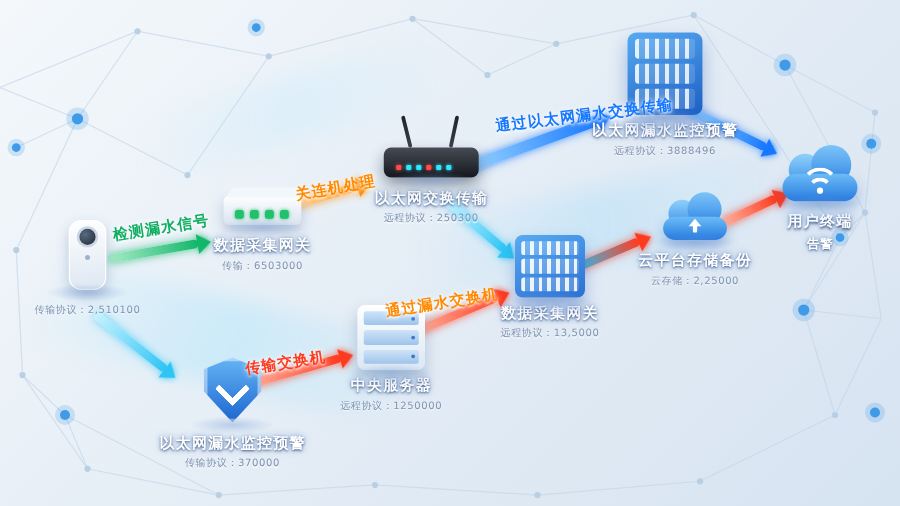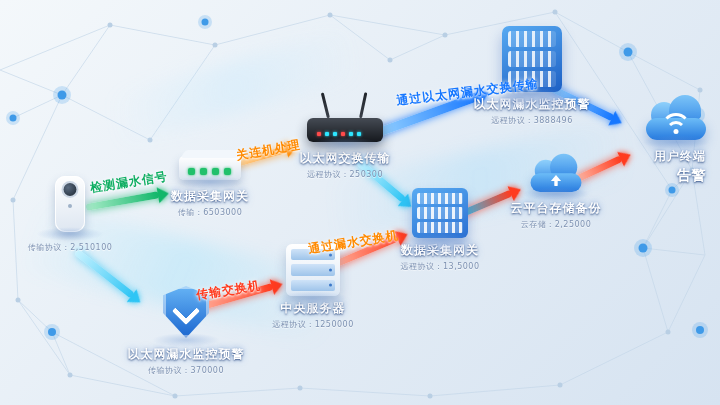--- a/index.html
+++ b/index.html
@@ -24,26 +24,26 @@
     background:radial-gradient(ellipse at center,rgba(110,150,210,.38),rgba(110,150,210,0) 70%);}
   .nlabel{font-size:12px;font-weight:bold;color:#ffffff;letter-spacing:1px;white-space:nowrap;
     text-shadow:0 1px 2px rgba(25,55,110,.8),0 0 6px rgba(70,120,200,.55);}
   .nsub{font-size:8px;color:#7e92b2;margin-top:2px;letter-spacing:.5px;white-space:nowrap;
     text-shadow:0 1px 1px rgba(255,255,255,.85);}
 
   #node-sensor{left:18px;top:176px;width:104px;}
   #node-gateway{left:152px;top:156px;width:116px;}
   #node-eth-switch{left:282px;top:92px;width:126px;}
   #node-monitor{left:462px;top:26px;width:140px;}
-  #node-terminal{left:606px;top:98px;width:100px;text-align:right;}
+  #node-terminal{left:606px;top:119px;width:100px;}
   #node-cloud{left:498px;top:150px;width:116px;}
   #node-crouter{left:386px;top:188px;width:108px;}
   #node-cserver{left:258px;top:244px;width:110px;}
   #node-shield{left:116px;top:286px;width:140px;}
-  #node-terminal .nsub{color:#fff;font-size:14px;font-weight:bold;
+  #node-terminal .nsub{color:#fff;font-size:10px;font-weight:bold;
     text-shadow:0 1px 2px rgba(25,55,110,.8),0 0 6px rgba(70,120,200,.55);}
 
   
   .sensor{width:30px;height:56px;border-radius:10px;position:relative;
     background:linear-gradient(175deg,#ffffff,#dde6f1);
     box-shadow:inset 0 0 0 1px rgba(255,255,255,.9),0 5px 10px rgba(70,100,150,.3);}
   .sensor .lens{position:absolute;top:7px;left:50%;transform:translateX(-50%);width:13px;height:13px;border-radius:50%;
     background:radial-gradient(circle at 35% 35%,#5a6b80,#1d2733);box-shadow:0 0 0 2px #ccd7e5;}
   .sensor .dot{position:absolute;top:28px;left:50%;transform:translateX(-50%);width:4px;height:4px;border-radius:50%;background:#9fb2c8;}
 

